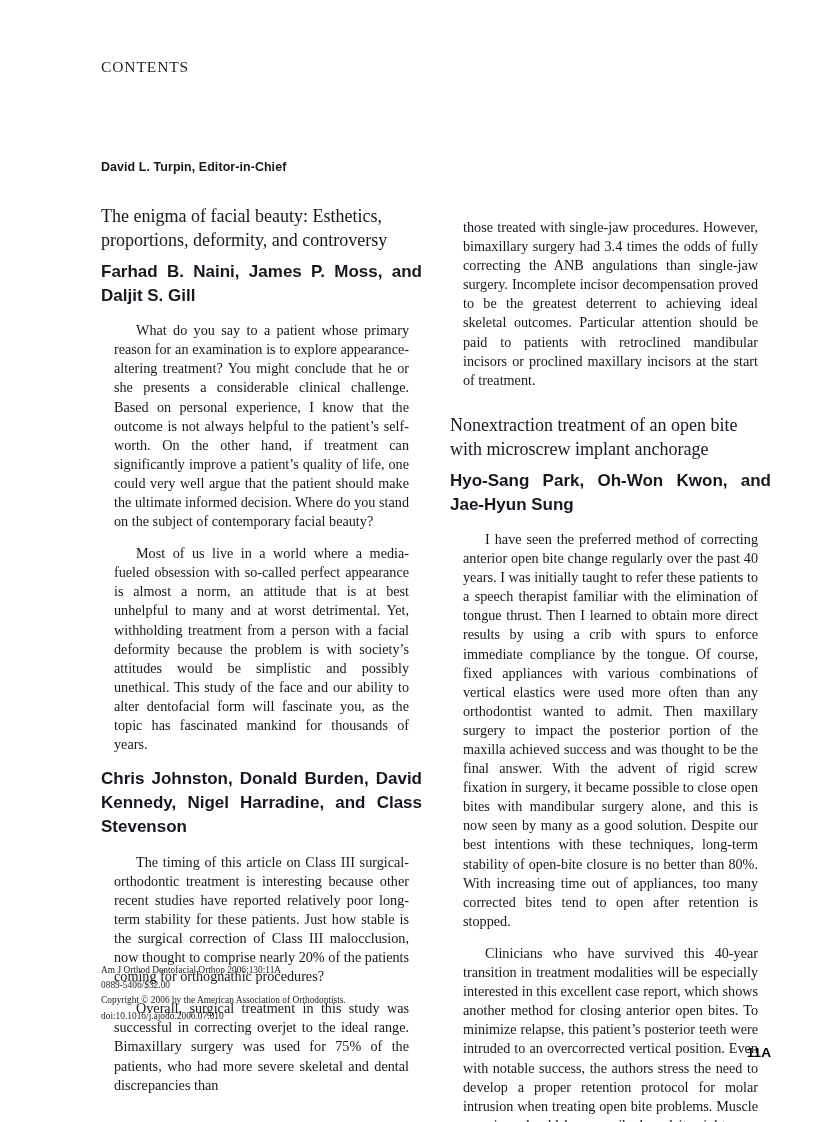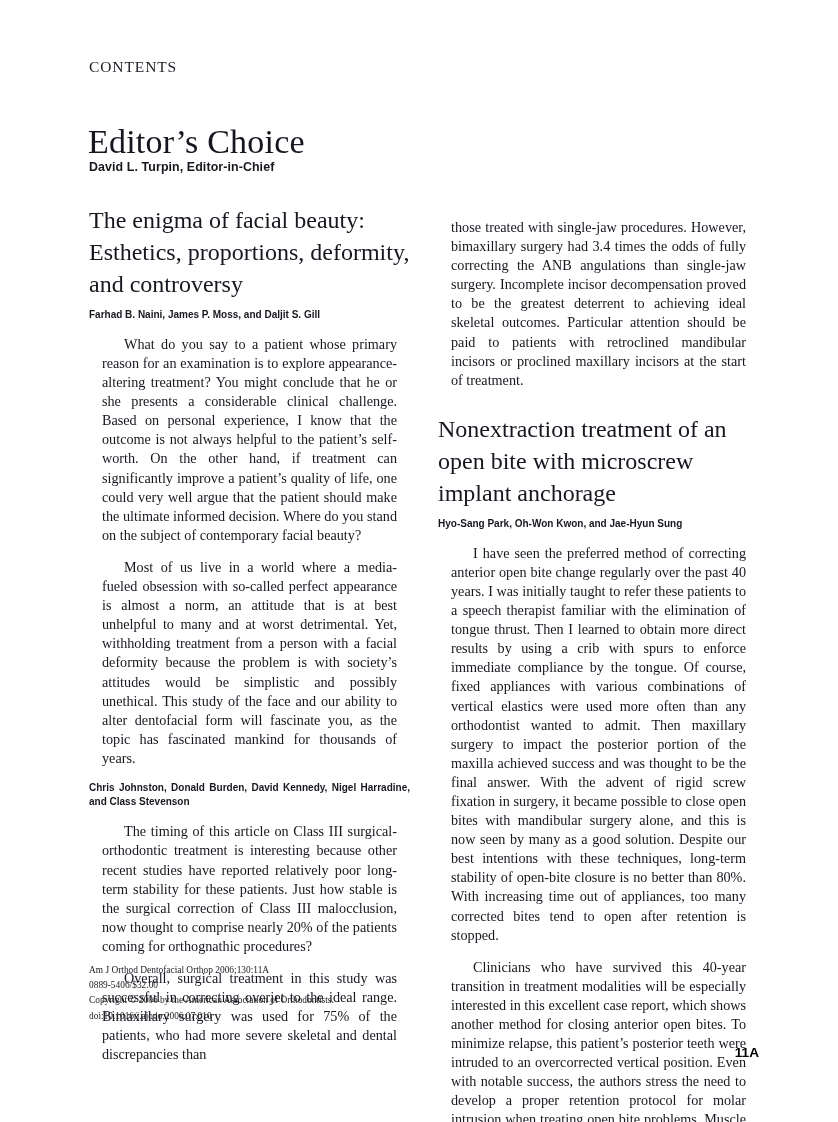--- a/index.html
+++ b/index.html
@@ -10,21 +10,21 @@
   body {
     width: 838px;
     height: 1122px;
     position: relative;
     font-family: "Liberation Serif", "DejaVu Serif", serif;
     color: #15161c;
     overflow: hidden;
   }
   .page {
     position: absolute;
-    left: 4px; top: 0;
+    left: 16px; top: 0;
     width: 820px;
     height: 1122px;
     background: #ffffff;
   }
   .contents-label {
     position: absolute;
     left: 85px;
     top: 58px;
     font-family: "Liberation Serif", "DejaVu Serif", serif;
     font-size: 15.5px;
@@ -61,29 +61,29 @@
   .col {
     position: absolute;
     top: 0;
     width: 321px;
   }
   .col-left  { left: 85px; }
   .col-right { left: 434px; }
 
   .art-heading {
     font-family: "Liberation Serif", "DejaVu Serif", serif;
-    font-size: 24px;
+    font-size: 18px;
     font-weight: 400;
     line-height: 1.33;
     color: #16171f;
     margin: 0 0 7px 0;
   }
   .art-authors {
     font-family: "Liberation Sans", "DejaVu Sans", sans-serif;
-    font-size: 10px;
+    font-size: 17px;
     font-weight: bold;
     line-height: 1.42;
     color: #17181f;
     margin: 0 0 13px 0;
     text-align: justify;
   }
   .para {
     font-family: "Liberation Serif", "DejaVu Serif", serif;
     font-size: 14.2px;
     line-height: 1.345;
@@ -122,21 +122,20 @@
     color: #000000;
   }
 </style>
 </head>
 <body>
 
 <div class="page">
 
   <div class="contents-label">CONTENTS</div>
 
-  <h1 class="main-title">Editor’s Choice</h1>
 
   <div class="editor-byline">David L. Turpin, Editor-in-Chief</div>
 
   <div class="columns">
 
     <div class="col col-left">
 
       <h2 class="art-heading">The enigma of facial beauty: Esthetics, proportions, deformity, and controversy</h2>
       <div class="art-authors">Farhad B. Naini, James P. Moss, and Daljit S. Gill</div>
       <p class="para">What do you say to a patient whose primary reason for an examination is to explore appearance-altering treatment? You might conclude that he or she presents a considerable clinical challenge. Based on personal experience, I know that the outcome is not always helpful to the patient’s self-worth. On the other hand, if treatment can significantly improve a patient’s quality of life, one could very well argue that the patient should make the ultimate informed decision. Where do you stand on the subject of contemporary facial beauty?</p>

